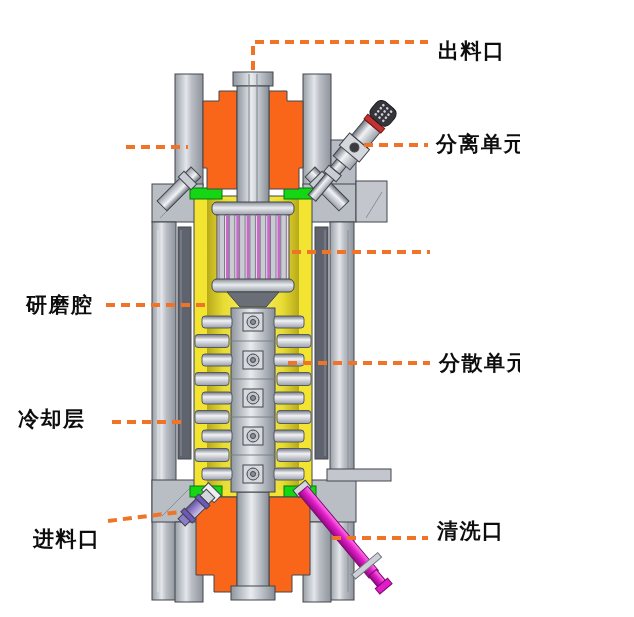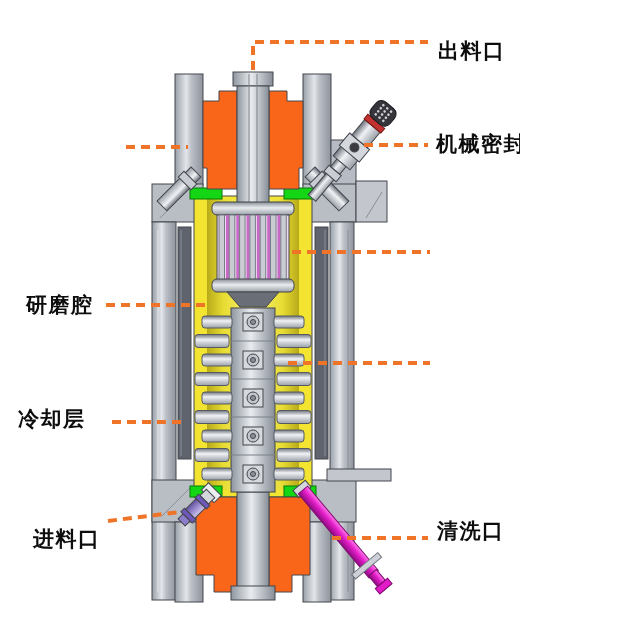--- a/index.html
+++ b/index.html
@@ -270,19 +270,20 @@
       <line x1="106" y1="305" x2="206" y2="305"></line>
       <line x1="288" y1="363" x2="430" y2="363"></line>
       <line x1="112" y1="422" x2="184" y2="422"></line>
       <line x1="108" y1="521" x2="180" y2="512"></line>
       <line x1="332" y1="538" x2="428" y2="538"></line>
     </g>
   </g>
 </svg>
 
 <div class="label" style="left:438px;top:40px">出料口</div>
-<div class="label" style="left:436px;top:133px">机械密封</div>
+<div class="label" style="left:436px;top:133px">分离单元</div>
 <div class="label" style="left:26px;top:294px">研磨腔</div>
+<div class="label" style="left:439px;top:352px">分散单元</div>
 <div class="label" style="left:18px;top:408px">冷却层</div>
 <div class="label" style="left:33px;top:528px">进料口</div>
 <div class="label" style="left:437px;top:520px">清洗口</div>
 
 </div>
 
 </body></html>

